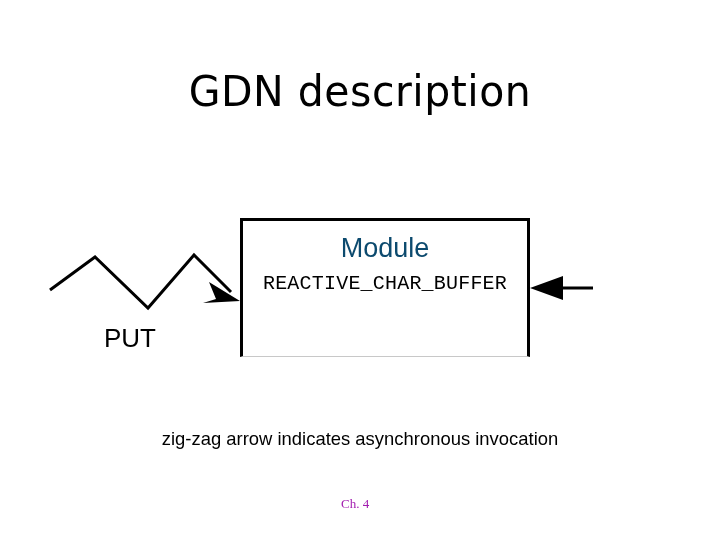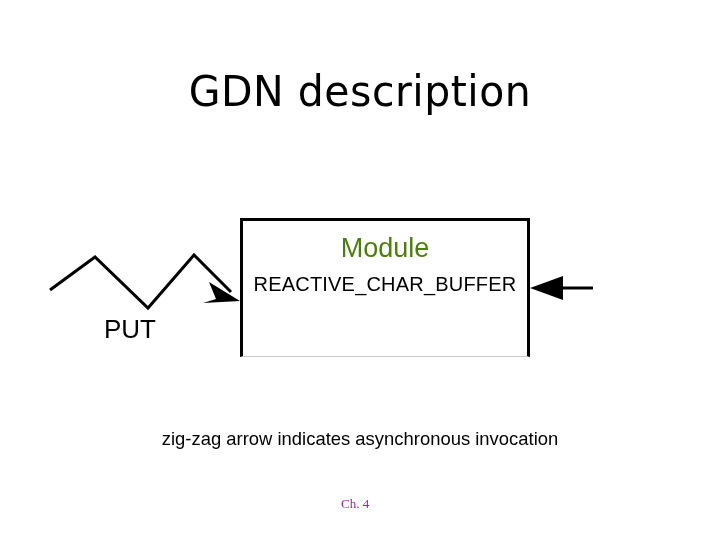--- a/index.html
+++ b/index.html
@@ -64,48 +64,48 @@
     border-bottom: 1px solid #c8c8c8;
   }
   #module-heading {
     position: absolute;
     left: 240px;
     top: 232px;
     width: 290px;
     text-align: center;
     font-family: "Liberation Sans", sans-serif;
     font-size: 27px;
-    color: #4d7c0f;
+    color: #0c4a6e;
     line-height: 32px;
     white-space: nowrap;
   }
   #module-name {
     position: absolute;
     left: 240px;
     top: 272px;
     width: 290px;
     text-align: center;
-    font-family: Liberation Sans, sans-serif;
+    font-family: Liberation Mono, monospace;
     font-size: 20px;
     letter-spacing: 0.2px;
     color: #000000;
     line-height: 24px;
     white-space: nowrap;
   }
 
   
   .port-label {
     position: absolute;
     font-family: "Liberation Sans", sans-serif;
     font-size: 26px;
     color: #000000;
     line-height: 30px;
     white-space: nowrap;
   }
-  #put-label { left: 104px; top: 314px; }
+  #put-label { left: 104px; top: 323px; }
   #get-label { left: 600px; top: 323px; }
 
   
   #caption {
     position: absolute;
     left: 0;
     top: 426px;
     width: 720px;
     text-align: center;
     font-family: "Liberation Sans", sans-serif;

